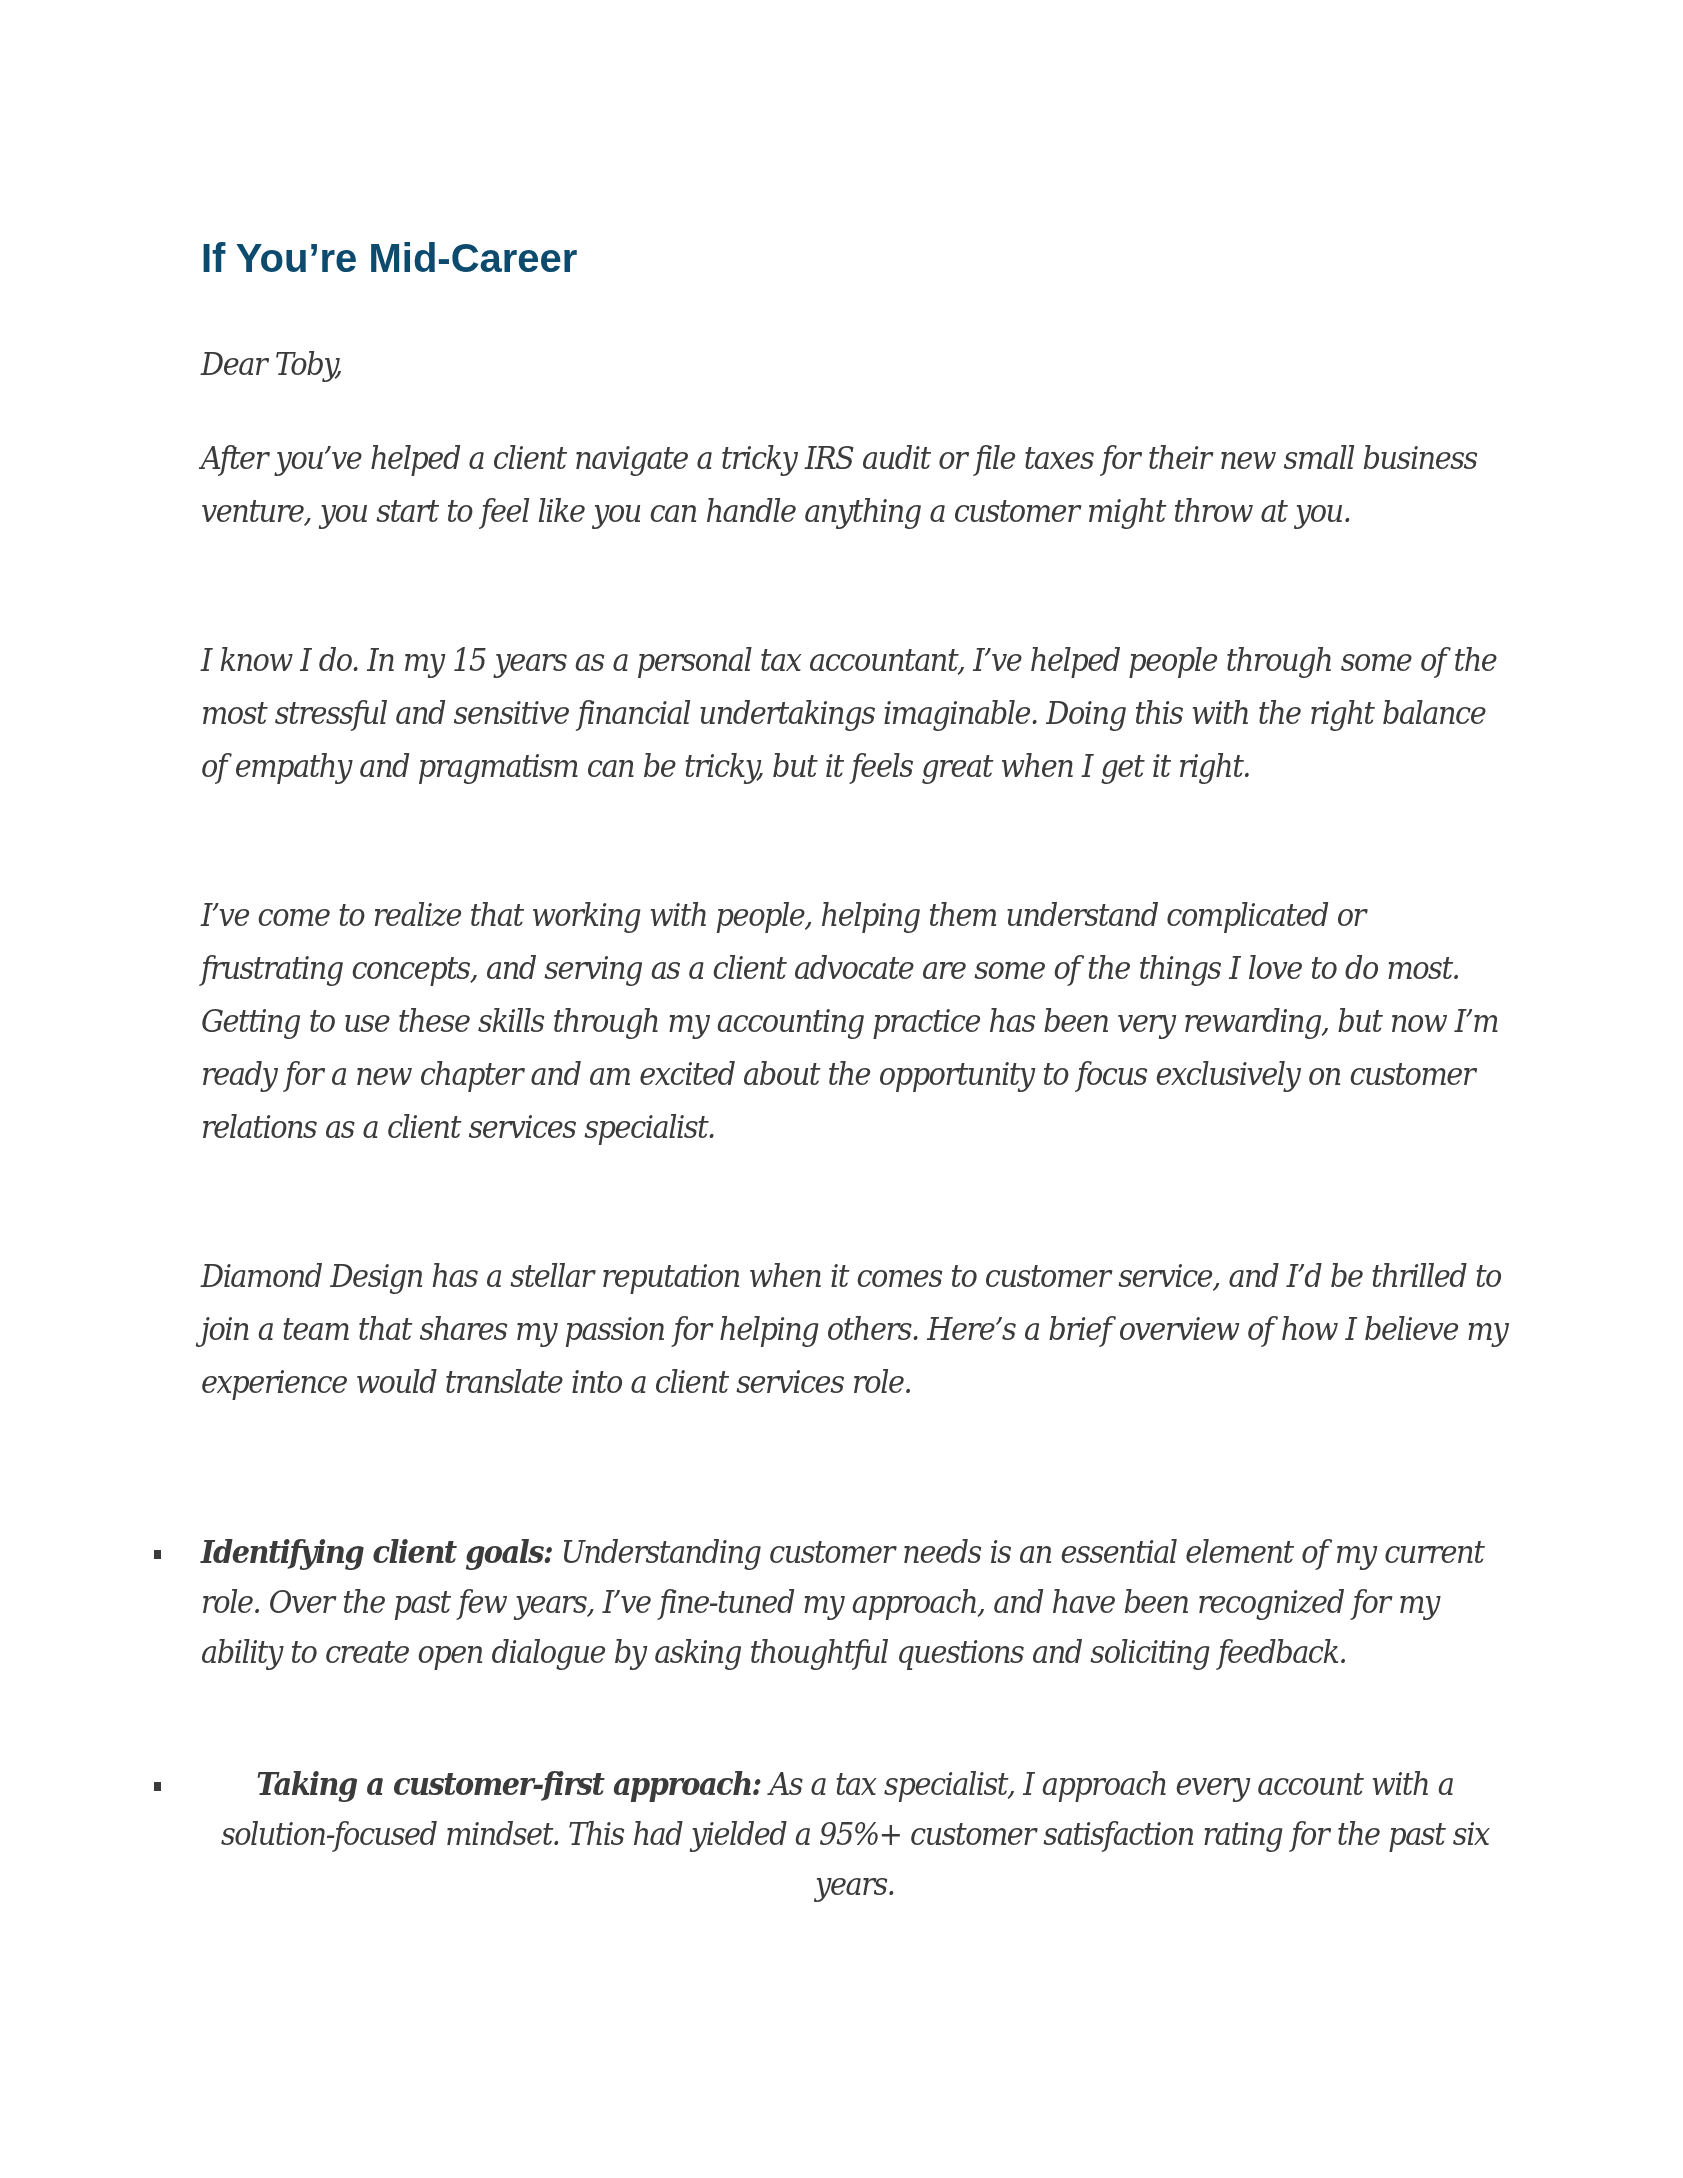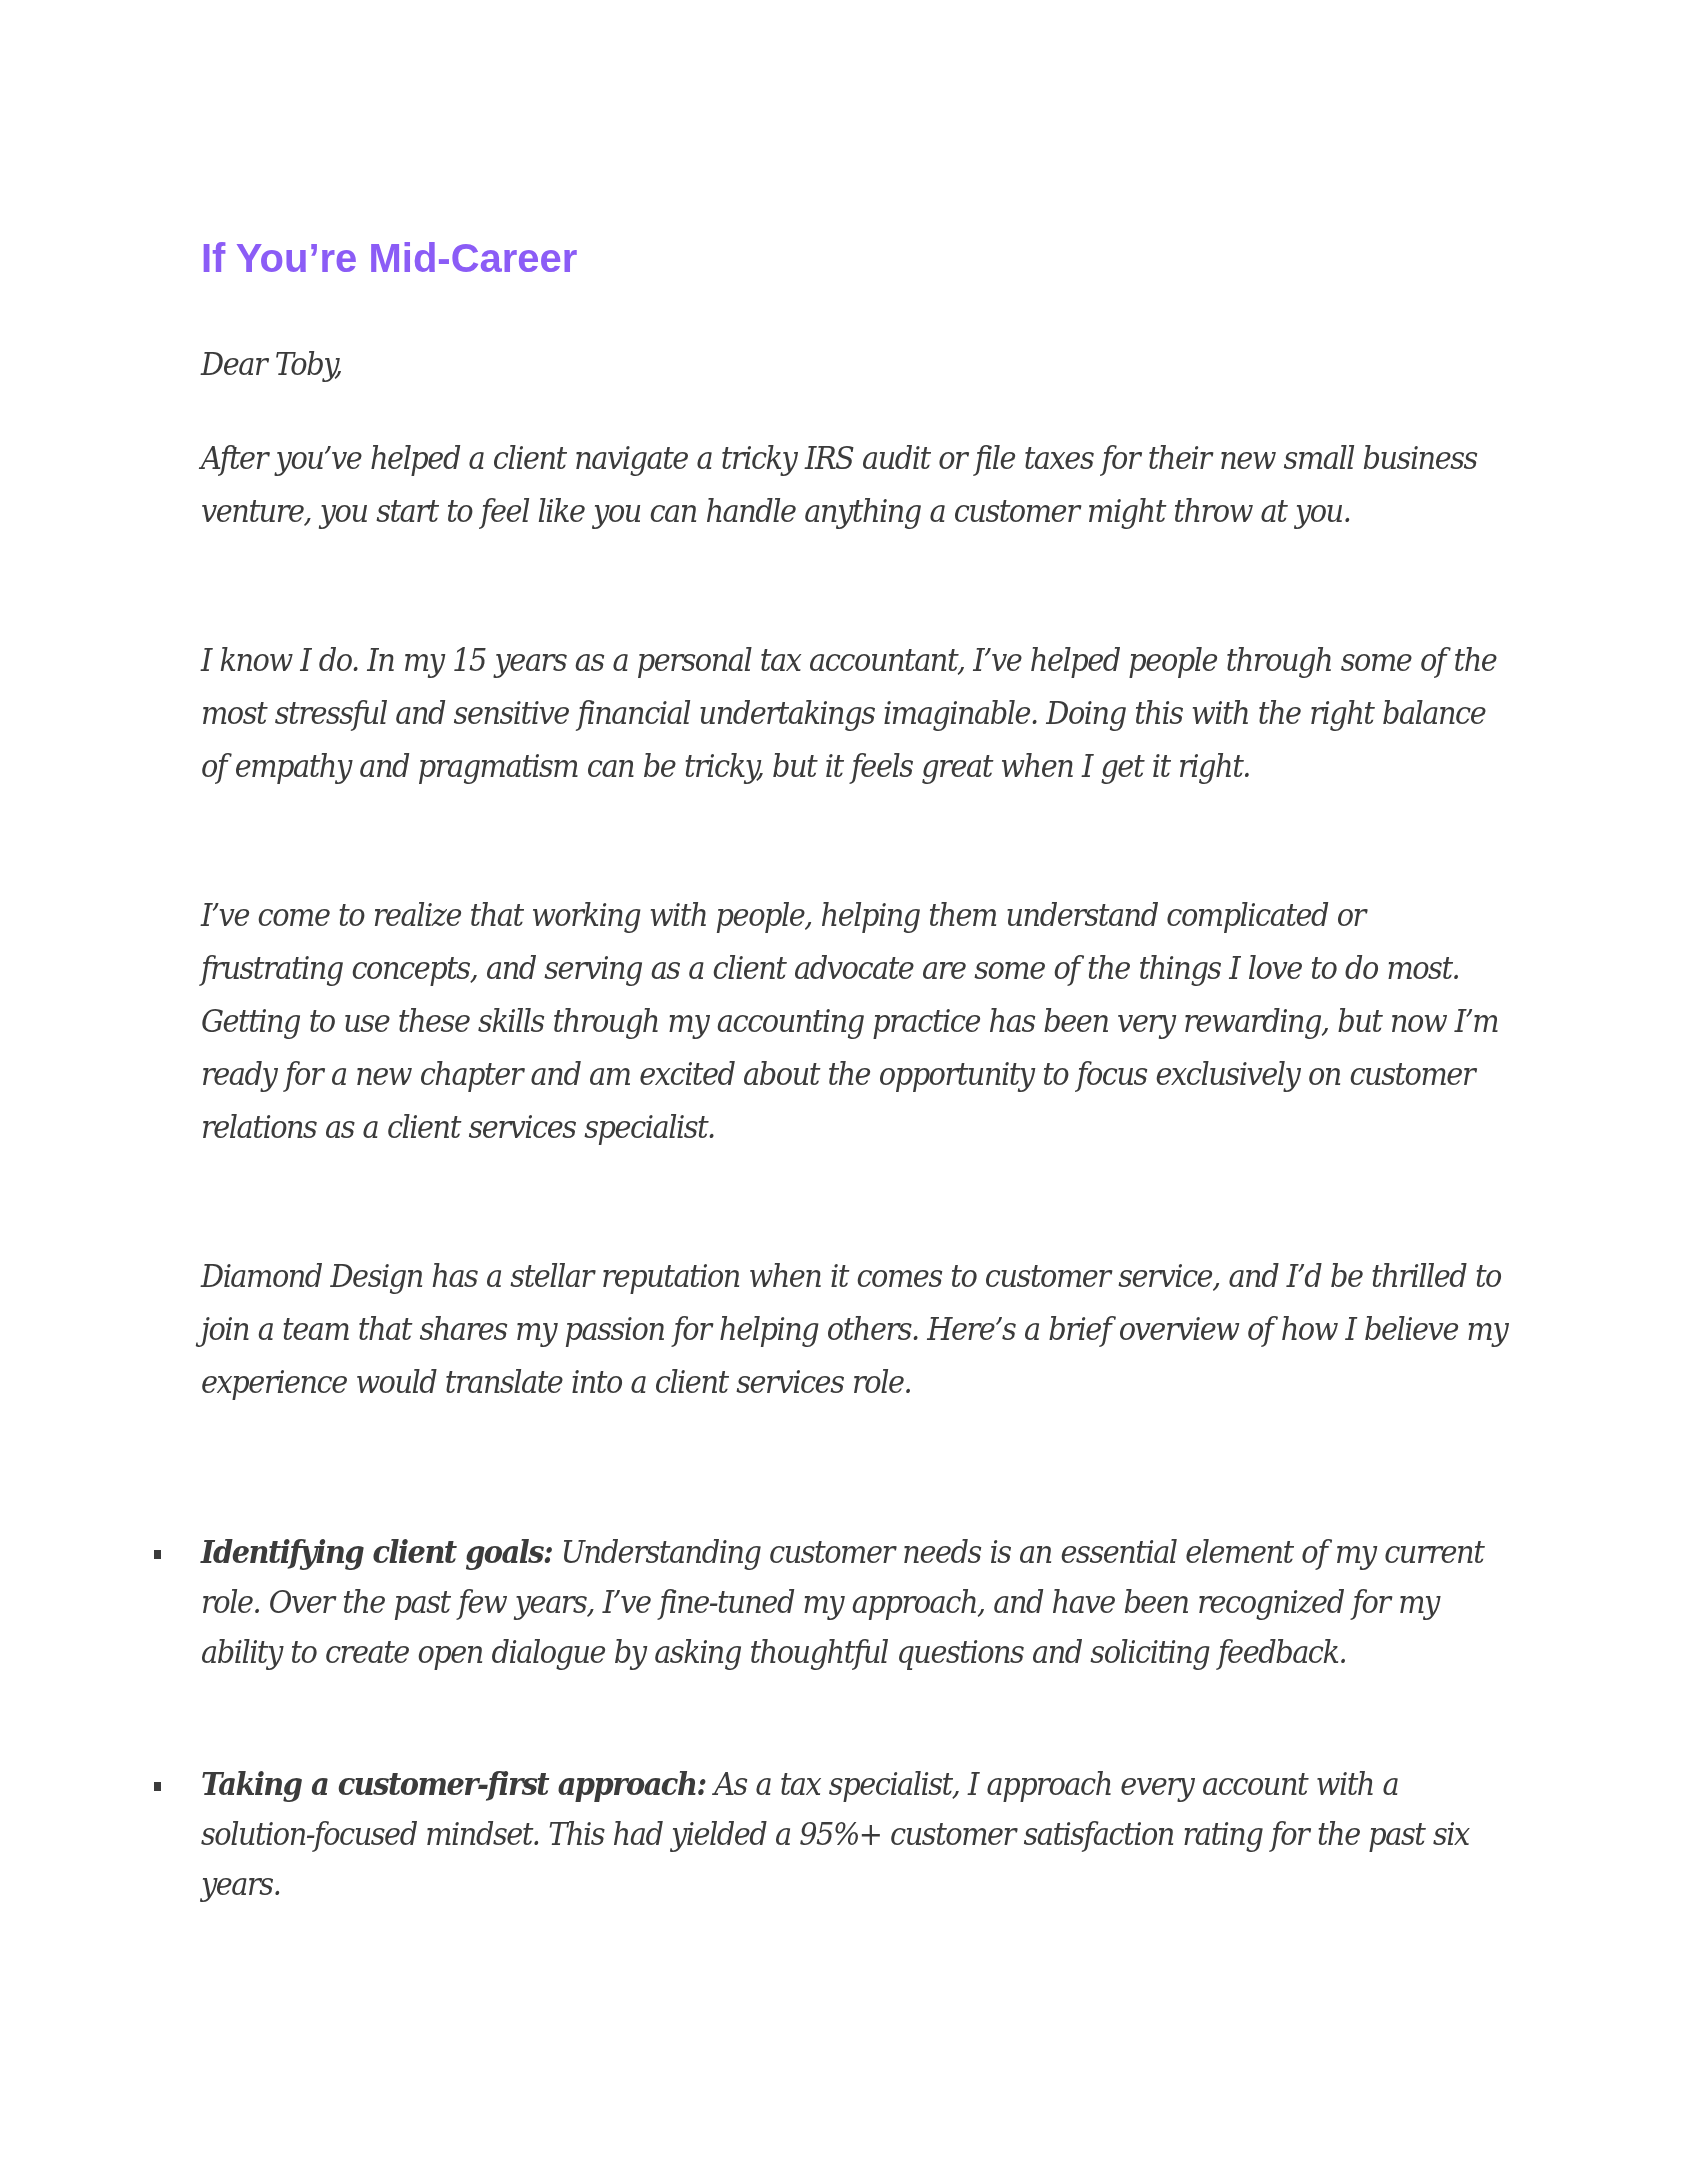--- a/index.html
+++ b/index.html
@@ -1,21 +1,21 @@
 <!DOCTYPE html>
 <html><head>
 <meta charset="utf-8">
 <style>
   html, body { margin: 0; padding: 0; background: #ffffff; }
   body { width: 1683px; height: 2178px; position: relative; overflow: hidden; color: #3b3b3b; }
   .page { position: absolute; left: 201px; top: 0; width: 1307px; }
   .heading {
     position: absolute; left: 0; top: 236px;
     font-family: "Liberation Sans", sans-serif; font-weight: bold;
-    font-size: 40px; color: #8b5cf6; margin: 0; white-space: nowrap;
+    font-size: 40px; color: #0c4a6e; margin: 0; white-space: nowrap;
   }
   .body-text {
     font-family: "DejaVu Serif", "Liberation Serif", serif;
     font-style: italic; font-size: 31px; line-height: 53px;
     color: #3b3b3b; margin: 0; letter-spacing: -1.6px; word-spacing: 1px;
     transform: scaleX(0.93); transform-origin: left top; width: 1406px;
   }
   .para { position: absolute; left: 0; }
   .bullets { position: absolute; left: 0; top: 0; width: 1307px; }
   .bullet-item { position: absolute; left: 0; margin-top: 23px; }
@@ -36,19 +36,19 @@
   <p class="para body-text" style="top:432px;">After you’ve helped a client navigate a tricky IRS audit or file taxes for their new small business venture, you start to feel like you can handle anything a customer might throw at you.</p>
   <p class="para body-text" style="top:634px;">I know I do. In my 15 years as a personal tax accountant, I’ve helped people through some of the most stressful and sensitive financial undertakings imaginable. Doing this with the right balance of empathy and pragmatism can be tricky, but it feels great when I get it right.</p>
   <p class="para body-text" style="top:889px;">I’ve come to realize that working with people, helping them understand complicated or frustrating concepts, and serving as a client advocate are some of the things I love to do most. Getting to use these skills through my accounting practice has been very rewarding, but now I’m ready for a new chapter and am excited about the opportunity to focus exclusively on customer relations as a client services specialist.</p>
   <p class="para body-text" style="top:1250px;">Diamond Design has a stellar reputation when it comes to customer service, and I’d be thrilled to join a team that shares my passion for helping others. Here’s a brief overview of how I believe my experience would translate into a client services role.</p>
 
   <div class="bullets">
     <div class="bullet-item" style="top:1504px;">
       <span class="bullet-marker" style="top:23px;"></span>
       <p class="body-text"><span class="lead">Identifying client goals:</span><span> Understanding customer needs is an essential element of my current role. Over the past few years, I’ve fine-tuned my approach, and have been recognized for my ability to create open dialogue by asking thoughtful questions and soliciting feedback.</span></p>
     </div>
-    <div class="bullet-item" style="top:1736px;">
+    <div class="bullet-item" style="top:1736px;text-align:center;">
       <span class="bullet-marker" style="top:23px;"></span>
       <p class="body-text"><span class="lead">Taking a customer-first approach:</span><span> As a tax specialist, I approach every account with a solution-focused mindset. This had yielded a 95%+ customer satisfaction rating for the past six years.</span></p>
     </div>
   </div>
 </div>
 
 
 </body></html>

